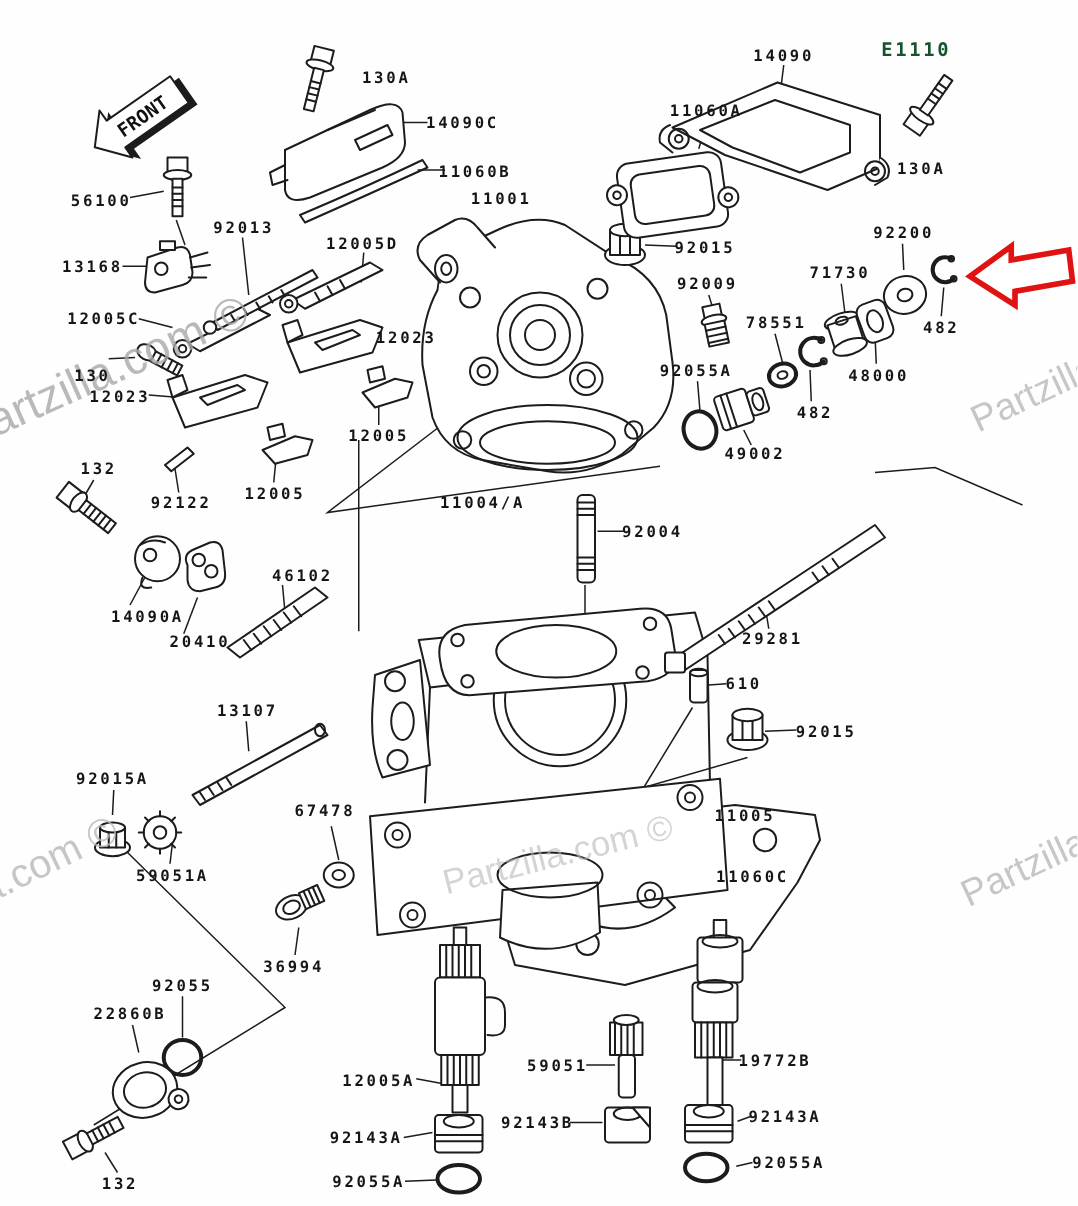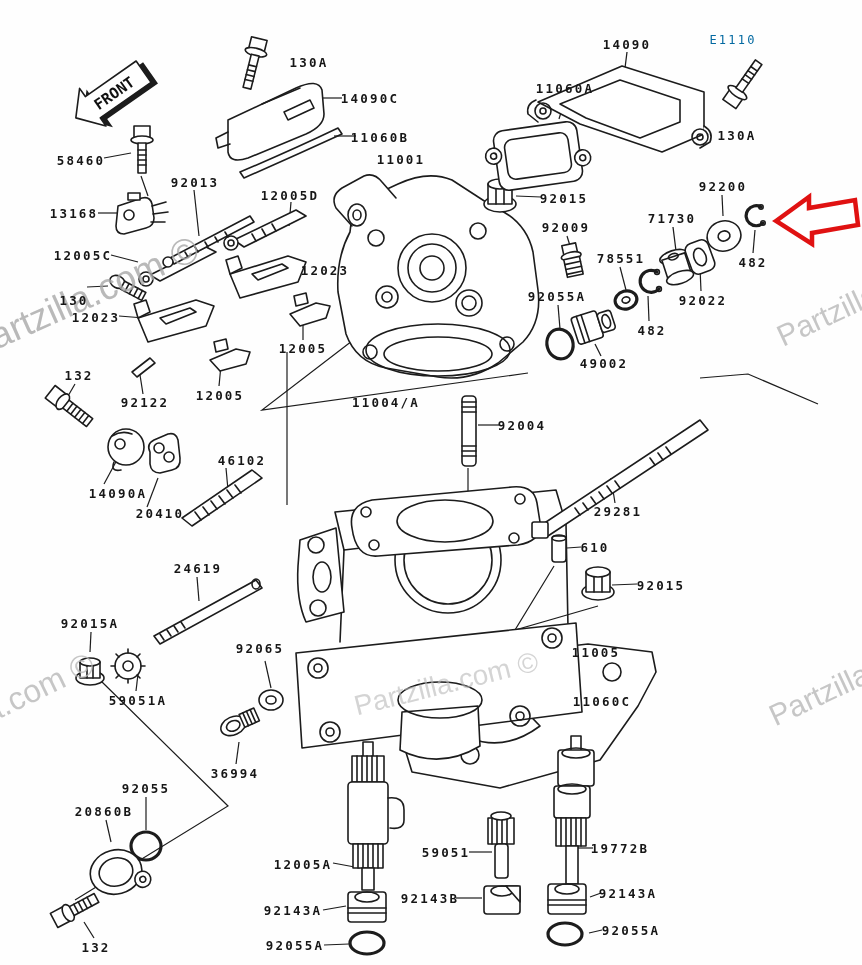--- a/index.html
+++ b/index.html
@@ -7,21 +7,21 @@
          font-family:"DejaVu Sans Mono", monospace;}
   svg{position:absolute;left:0;top:0;}
   svg *{vector-effect:non-scaling-stroke;}
   .art{stroke:#1c1c1c;stroke-width:1.6;fill:none;stroke-linejoin:round;stroke-linecap:round;}
   .wf{fill:#ffffff;}
   .ld{stroke:#1c1c1c;stroke-width:1.2;fill:none;}
   .thick{stroke-width:3.2;}
   .lbl{position:absolute;transform:translate(-50%,-50%);white-space:nowrap;
        font-size:12.5px;font-weight:bold;letter-spacing:2.2px;color:#161616;}
   .pagecode{position:absolute;transform:translate(-50%,-50%);white-space:nowrap;
-       font-size:12px;font-weight:normal;letter-spacing:2.2px;color:#0369a1;}
+       font-size:15px;font-weight:bold;letter-spacing:2.2px;color:#14532d;}
   .wm{position:absolute;color:#b9b9b9;opacity:.8;font-family:"Liberation Sans",sans-serif;
       white-space:nowrap;pointer-events:none;}
   .wm1{left:-18px;top:272px;font-size:37px;transform:rotate(-24deg);color:#a9a9a9;}
   .wm2{left:772px;top:290px;font-size:30px;transform:rotate(-25deg);}
   .wm3{left:352px;top:668px;font-size:28px;transform:rotate(-14deg);opacity:.6;}
   .wm4{left:-92px;top:686px;font-size:32px;transform:rotate(-26deg);}
   .wm5{left:766px;top:678px;font-size:30px;transform:rotate(-25deg);}
 </style>
 </head>
 <body>
@@ -447,66 +447,66 @@
 </svg>
 
 <div class="wm wm1">artzilla.com ©</div>
 <div class="wm wm2">Partzilla.co</div>
 <div class="wm wm3">Partzilla.com ©</div>
 <div class="wm wm4">artzilla.com ©</div>
 <div class="wm wm5">Partzilla</div>
 
 <div class="pagecode" style="left:733px;top:40px">E1110</div>
 
-<div class="lbl" style="left:81px;top:160px">58460</div>
+<div class="lbl" style="left:81px;top:160px">56100</div>
 <div class="lbl" style="left:74px;top:213px">13168</div>
 <div class="lbl" style="left:83px;top:255px">12005C</div>
 <div class="lbl" style="left:74px;top:300px">130</div>
 <div class="lbl" style="left:96px;top:317px">12023</div>
 <div class="lbl" style="left:79px;top:375px">132</div>
 <div class="lbl" style="left:145px;top:402px">92122</div>
 <div class="lbl" style="left:220px;top:395px">12005</div>
 <div class="lbl" style="left:303px;top:348px">12005</div>
 <div class="lbl" style="left:325px;top:270px">12023</div>
 <div class="lbl" style="left:290px;top:195px">12005D</div>
 <div class="lbl" style="left:195px;top:182px">92013</div>
 <div class="lbl" style="left:309px;top:62px">130A</div>
 <div class="lbl" style="left:370px;top:98px">14090C</div>
 <div class="lbl" style="left:380px;top:137px">11060B</div>
 <div class="lbl" style="left:401px;top:159px">11001</div>
 <div class="lbl" style="left:386px;top:402px">11004/A</div>
 <div class="lbl" style="left:242px;top:460px">46102</div>
 <div class="lbl" style="left:118px;top:493px">14090A</div>
 <div class="lbl" style="left:160px;top:513px">20410</div>
-<div class="lbl" style="left:198px;top:568px">24619</div>
+<div class="lbl" style="left:198px;top:568px">13107</div>
 <div class="lbl" style="left:90px;top:623px">92015A</div>
 <div class="lbl" style="left:138px;top:700px">59051A</div>
 <div class="lbl" style="left:146px;top:788px">92055</div>
-<div class="lbl" style="left:104px;top:811px">20860B</div>
+<div class="lbl" style="left:104px;top:811px">22860B</div>
 <div class="lbl" style="left:235px;top:773px">36994</div>
 <div class="lbl" style="left:96px;top:947px">132</div>
 <div class="lbl" style="left:627px;top:44px">14090</div>
 <div class="lbl" style="left:565px;top:88px">11060A</div>
 <div class="lbl" style="left:737px;top:135px">130A</div>
 <div class="lbl" style="left:564px;top:198px">92015</div>
 <div class="lbl" style="left:723px;top:186px">92200</div>
 <div class="lbl" style="left:672px;top:218px">71730</div>
 <div class="lbl" style="left:566px;top:227px">92009</div>
 <div class="lbl" style="left:621px;top:258px">78551</div>
 <div class="lbl" style="left:753px;top:262px">482</div>
-<div class="lbl" style="left:703px;top:300px">92022</div>
+<div class="lbl" style="left:703px;top:300px">48000</div>
 <div class="lbl" style="left:557px;top:296px">92055A</div>
 <div class="lbl" style="left:652px;top:330px">482</div>
 <div class="lbl" style="left:604px;top:363px">49002</div>
 <div class="lbl" style="left:522px;top:425px">92004</div>
 <div class="lbl" style="left:618px;top:511px">29281</div>
 <div class="lbl" style="left:595px;top:547px">610</div>
 <div class="lbl" style="left:661px;top:585px">92015</div>
 <div class="lbl" style="left:596px;top:652px">11005</div>
-<div class="lbl" style="left:260px;top:648px">92065</div>
+<div class="lbl" style="left:260px;top:648px">67478</div>
 <div class="lbl" style="left:602px;top:701px">11060C</div>
 <div class="lbl" style="left:303px;top:864px">12005A</div>
 <div class="lbl" style="left:293px;top:910px">92143A</div>
 <div class="lbl" style="left:295px;top:945px">92055A</div>
 <div class="lbl" style="left:446px;top:852px">59051</div>
 <div class="lbl" style="left:430px;top:898px">92143B</div>
 <div class="lbl" style="left:620px;top:848px">19772B</div>
 <div class="lbl" style="left:628px;top:893px">92143A</div>
 <div class="lbl" style="left:631px;top:930px">92055A</div>
 

